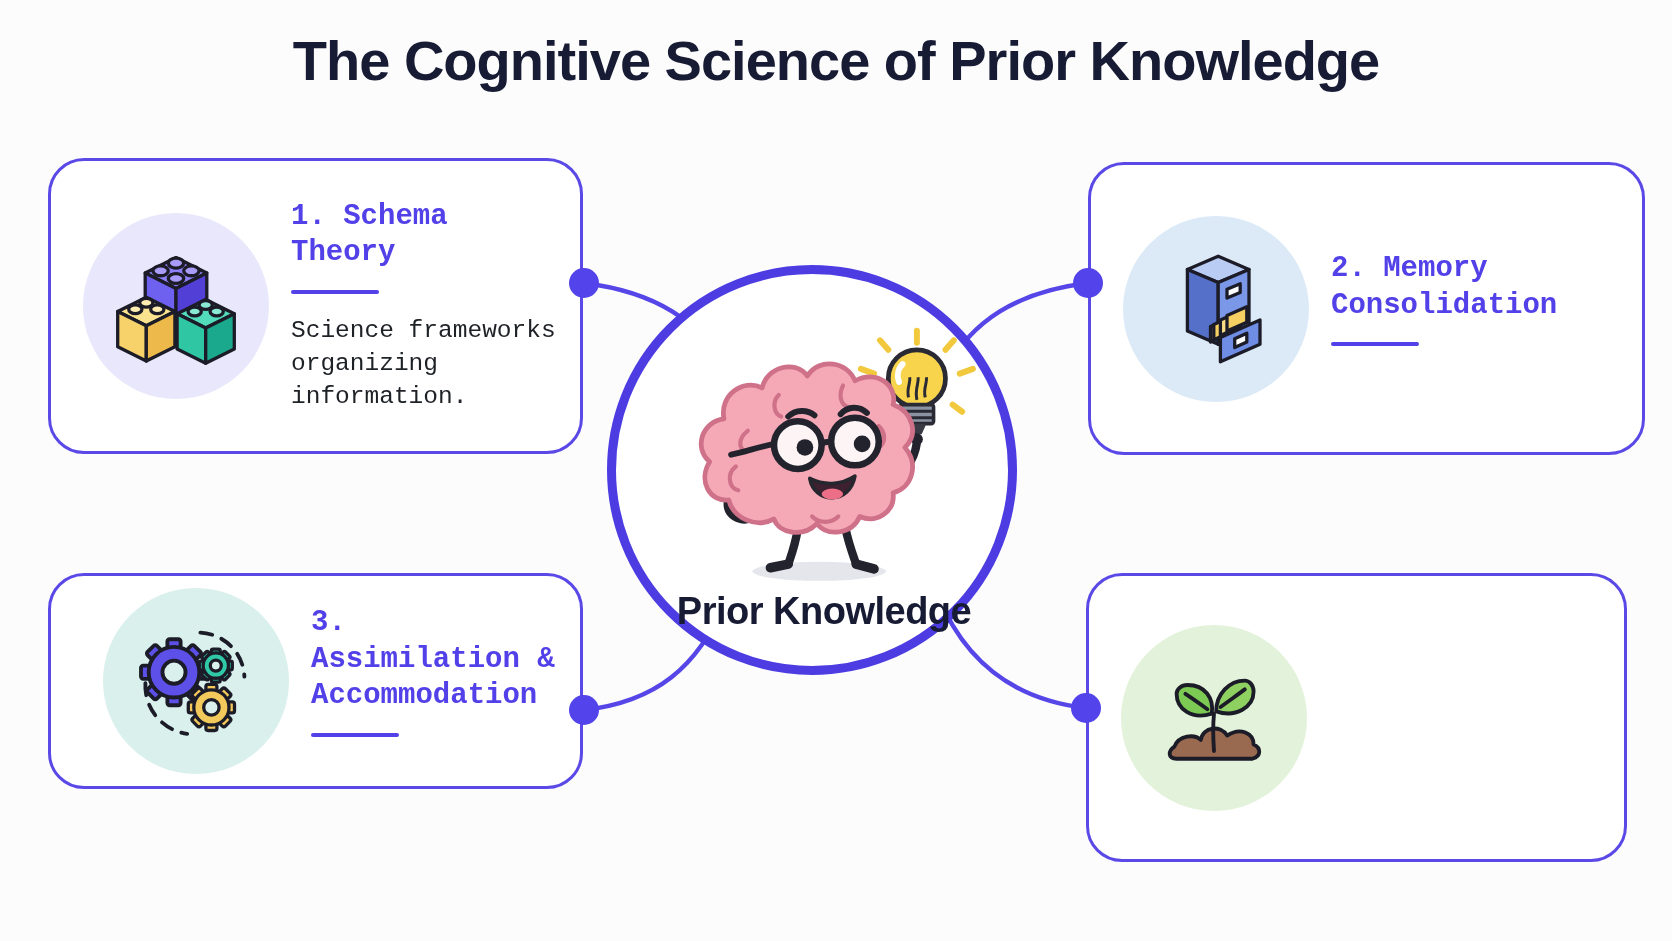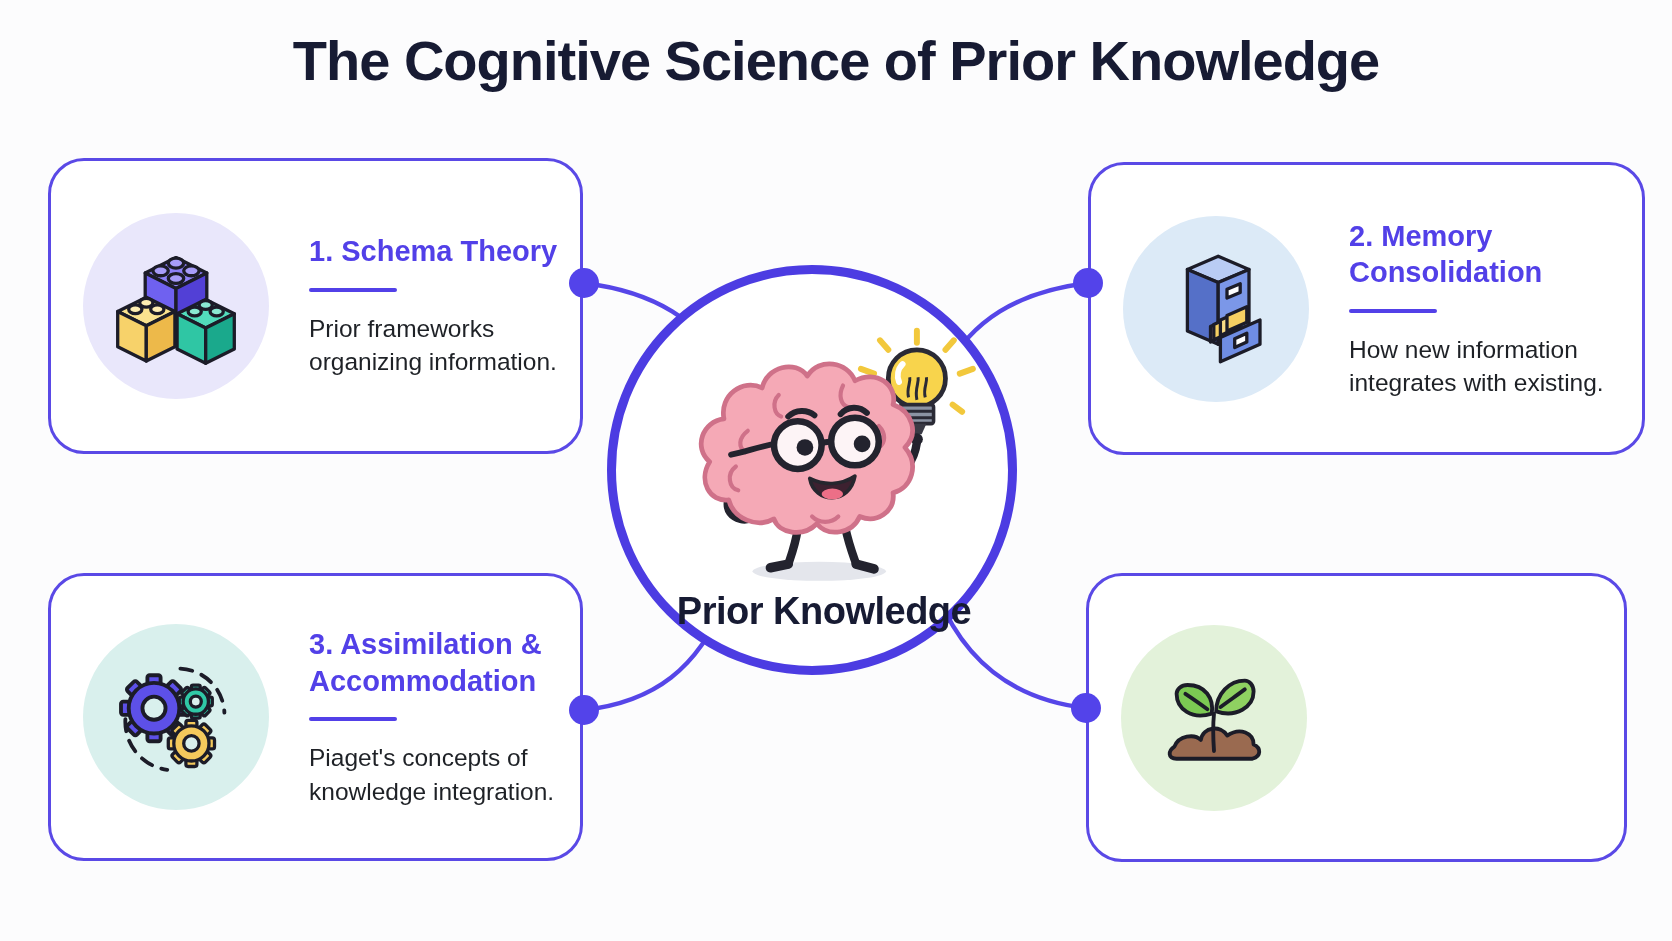--- a/index.html
+++ b/index.html
@@ -17,21 +17,21 @@
   .dot{
     position:absolute;width:30px;height:30px;border-radius:50%;
     background:var(--dot,#5343ea);z-index:6;
   }
   
   .card{
     position:absolute;z-index:2;background:#fff;
     border:3px solid var(--card-border,#5a49e6);border-radius:36px;
     box-sizing:border-box;
   }
-  .card-inner{display:flex;align-items:center;gap:40px;height:100%;padding:0 20px 0 32px;}
+  .card-inner{display:flex;align-items:center;gap:22px;height:100%;padding:0 20px 0 32px;font-family:Liberation Mono, monospace;}
   .icon-circle{
     width:186px;height:186px;border-radius:50%;flex:0 0 auto;
     display:flex;align-items:center;justify-content:center;
   }
   .icon-circle svg{width:132px;height:132px;}
   .card-text{width:312px;}
   .card-heading{
     margin:0;font-size:29px;line-height:1.26;font-weight:700;
     color:var(--accent,#5240e8);
   }
@@ -98,21 +98,21 @@
             <polygon points="33,78 59,65 59,97 33,110" fill="#edb94a"></polygon>
             <ellipse cx="23" cy="63" rx="6" ry="4" fill="#fdedb2"></ellipse>
             <ellipse cx="33" cy="57" rx="6" ry="4" fill="#fdedb2"></ellipse>
             <ellipse cx="43" cy="63" rx="6" ry="4" fill="#fdedb2"></ellipse>
           </g>
         </svg>
       </div>
       <div class="card-text">
         <h3 class="card-heading">1. Schema Theory</h3>
         <div class="card-divider"></div>
-        <p class="card-desc">Prior frameworks organizing information.</p>
+        <p class="card-desc">Science frameworks organizing information.</p>
       </div>
     </div>
   </div>
 
   <div class="card" style="left:1088px;top:162px;width:557px;height:293px;">
     <div class="card-inner">
       <div class="icon-circle" style="background: rgb(220, 234, 247);">
         <svg viewBox="0 0 120 120">
           <g stroke="#1c1c28" stroke-width="3" stroke-linejoin="round">
 
@@ -127,26 +127,25 @@
             <polygon points="70,66 88,58 88,72 70,80" fill="#f6cf62"></polygon>
 
             <polygon points="64,86 100,70 100,92 64,108" fill="#6f8de4"></polygon>
             <polygon points="77,87 88,82 88,90 77,95" fill="#ffffff"></polygon>
           </g>
         </svg>
       </div>
       <div class="card-text">
         <h3 class="card-heading">2. Memory Consolidation</h3>
         <div class="card-divider"></div>
-        <p class="card-desc">How new information integrates with existing.</p>
-      </div>
-    </div>
-  </div>
-
-  <div class="card" style="left:48px;top:573px;width:535px;height:288px;">
+      </div>
+    </div>
+  </div>
+
+  <div class="card" style="left:48px;top:573px;width:535px;height:216px;padding-left:20px;">
     <div class="card-inner">
       <div class="icon-circle" style="background: rgb(217, 240, 237);">
         <svg viewBox="0 0 120 120">
 
           <path d="M 64,16 A 42 42 0 0 1 104,56" fill="none" stroke="#1c1c28" stroke-width="3.5" stroke-dasharray="11 9" stroke-linecap="round"></path>
           <path d="M 14,62 A 44 44 0 0 0 52,108" fill="none" stroke="#1c1c28" stroke-width="3.5" stroke-dasharray="11 9" stroke-linecap="round"></path>
 
           <g stroke="#1c1c28" stroke-width="3.5">
             <g fill="#5d50e8">
               <rect x="34" y="22" width="12" height="12" rx="2"></rect>
@@ -189,21 +188,20 @@
               <rect x="69" y="63" width="10" height="10" rx="2" transform="rotate(315 74 84)"></rect>
             </g>
             <circle cx="74" cy="84" r="16" fill="#f4c95c"></circle>
             <circle cx="74" cy="84" r="7" fill="#d9f0ed"></circle>
           </g>
         </svg>
       </div>
       <div class="card-text">
         <h3 class="card-heading">3. Assimilation &amp; Accommodation</h3>
         <div class="card-divider"></div>
-        <p class="card-desc">Piaget's concepts of knowledge integration.</p>
       </div>
     </div>
   </div>
 
   <div class="card" style="left:1086px;top:573px;width:541px;height:289px;">
     <div class="card-inner">
       <div class="icon-circle" style="background: rgb(227, 242, 218);">
         <svg viewBox="0 0 120 120">
           <g stroke="#1c1c28" stroke-width="3.5" stroke-linejoin="round" stroke-linecap="round">
             <path d="M 26,97 C 18,97 18,90 24,86 C 28,76 42,74 48,80 C 50,68 66,66 72,76 C 84,68 96,74 96,84 C 103,87 103,95 95,97 Z" fill="#9a6a50"></path>

